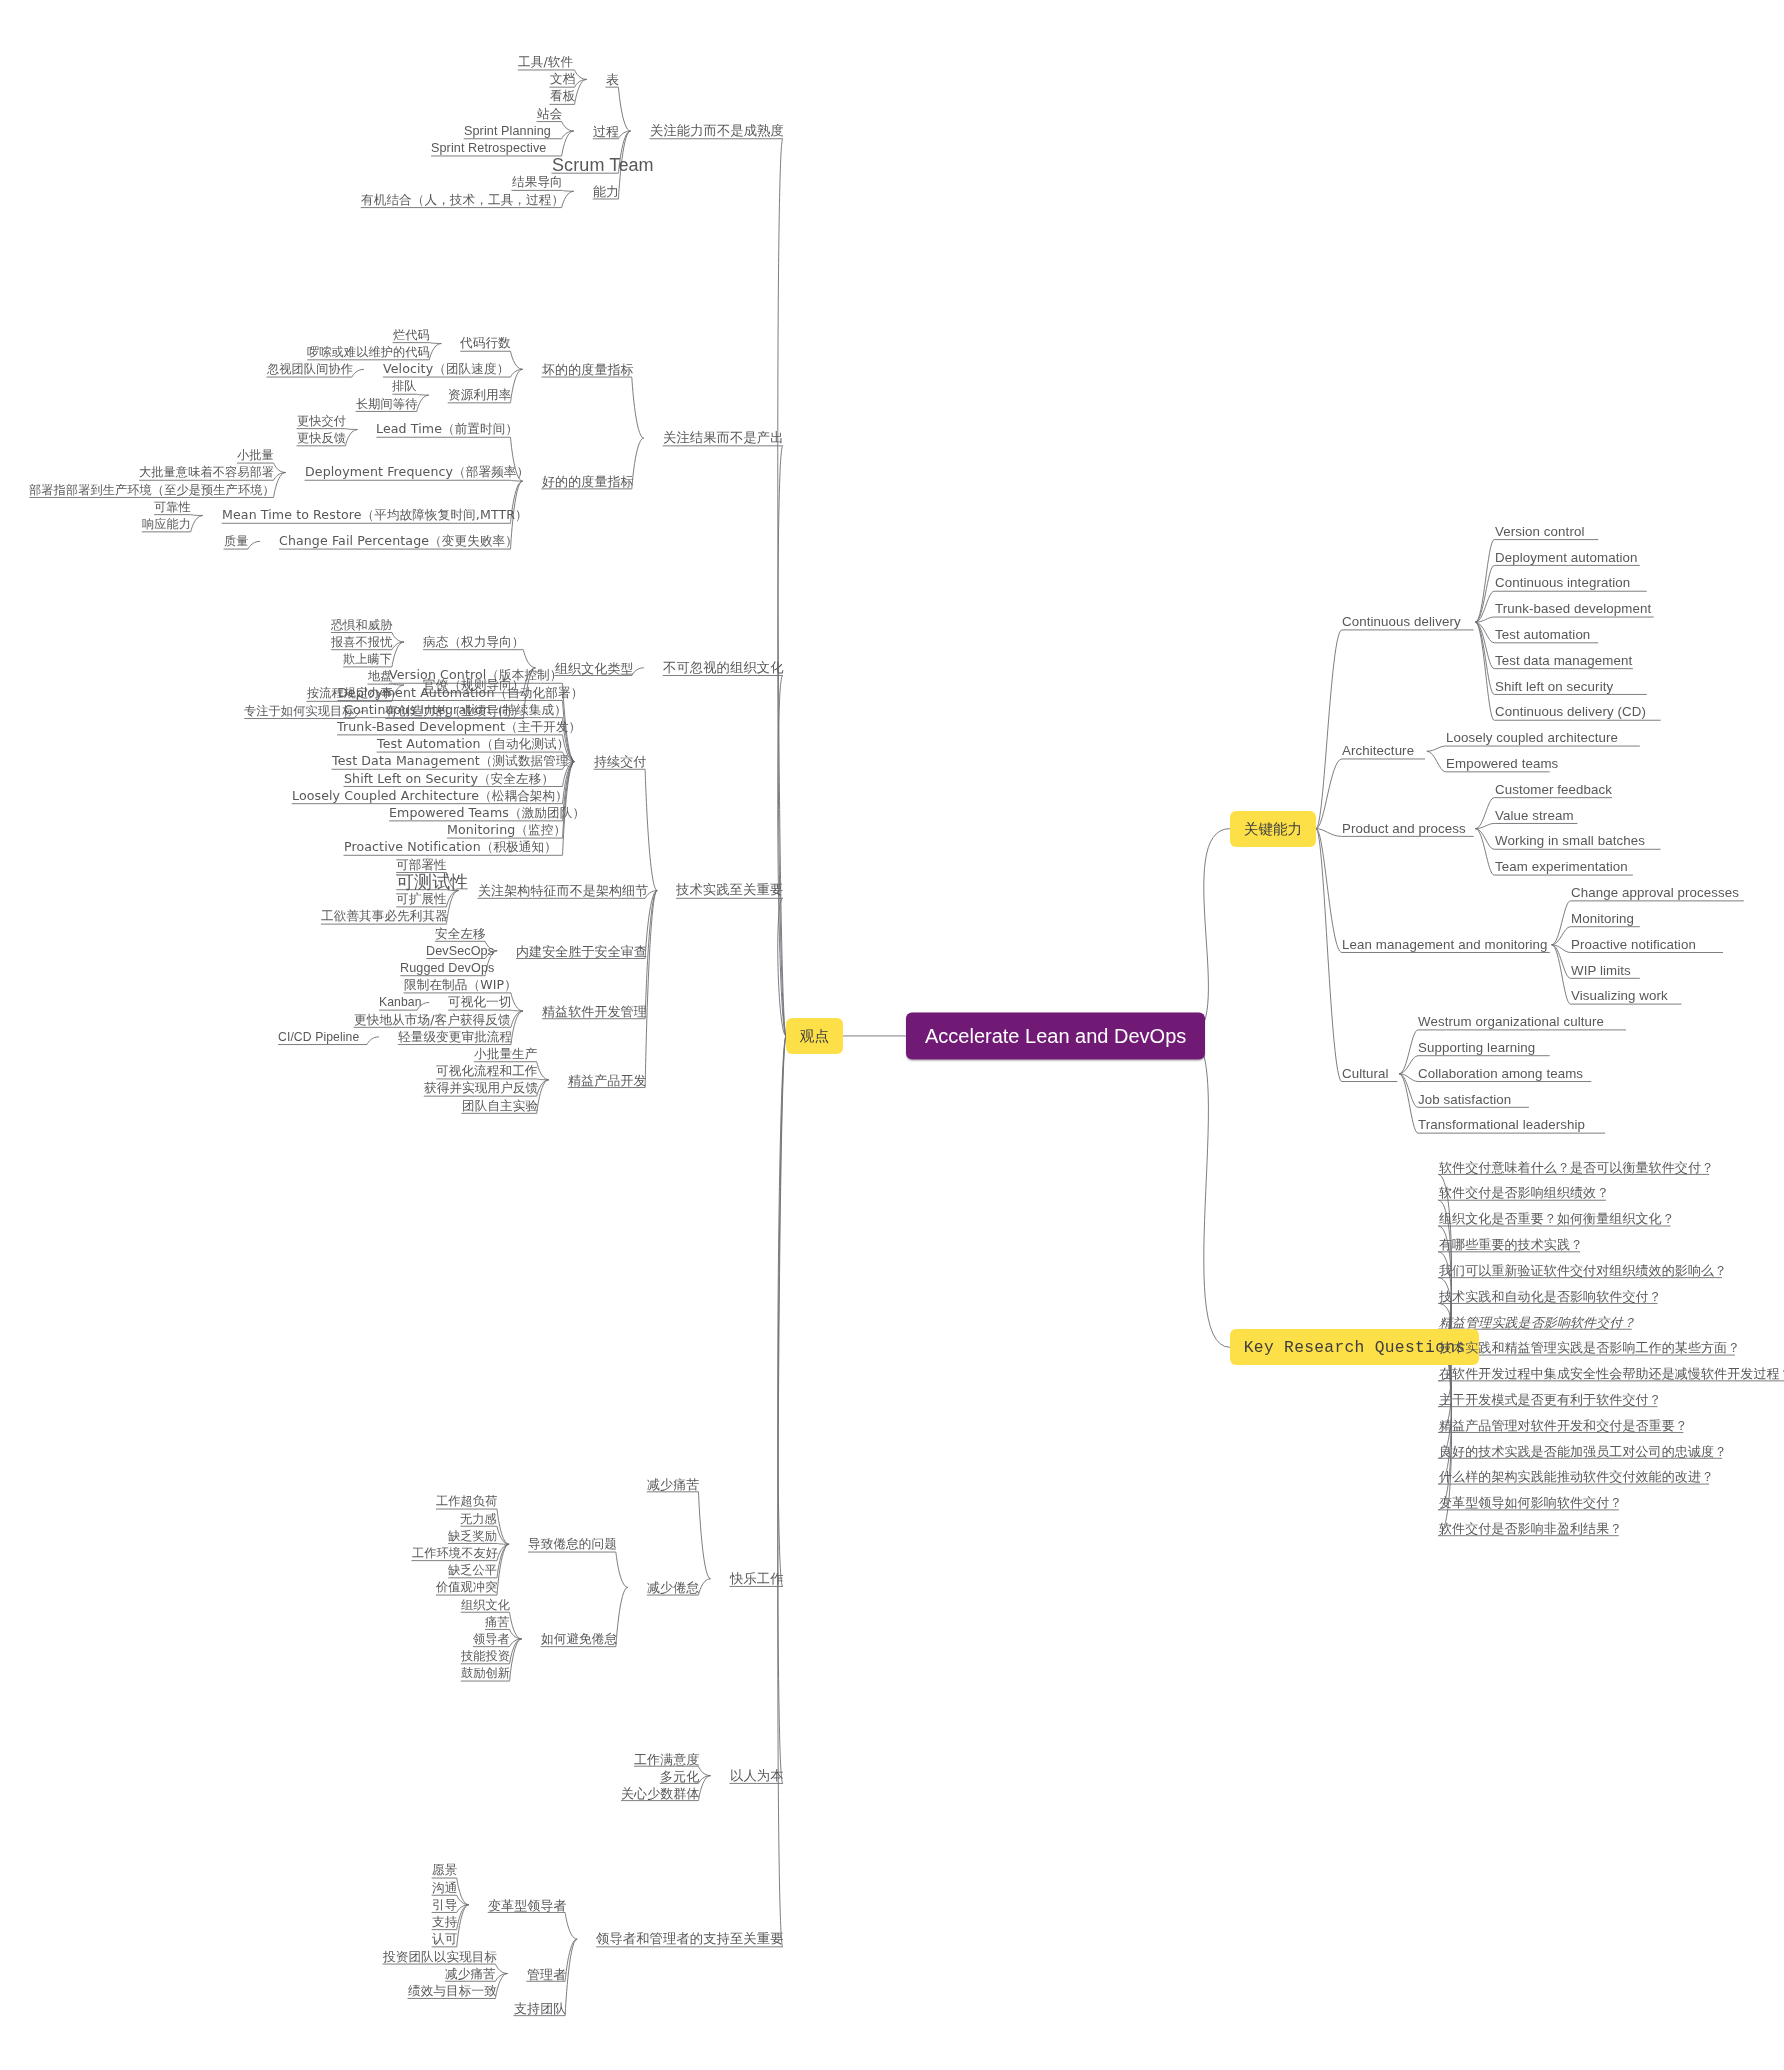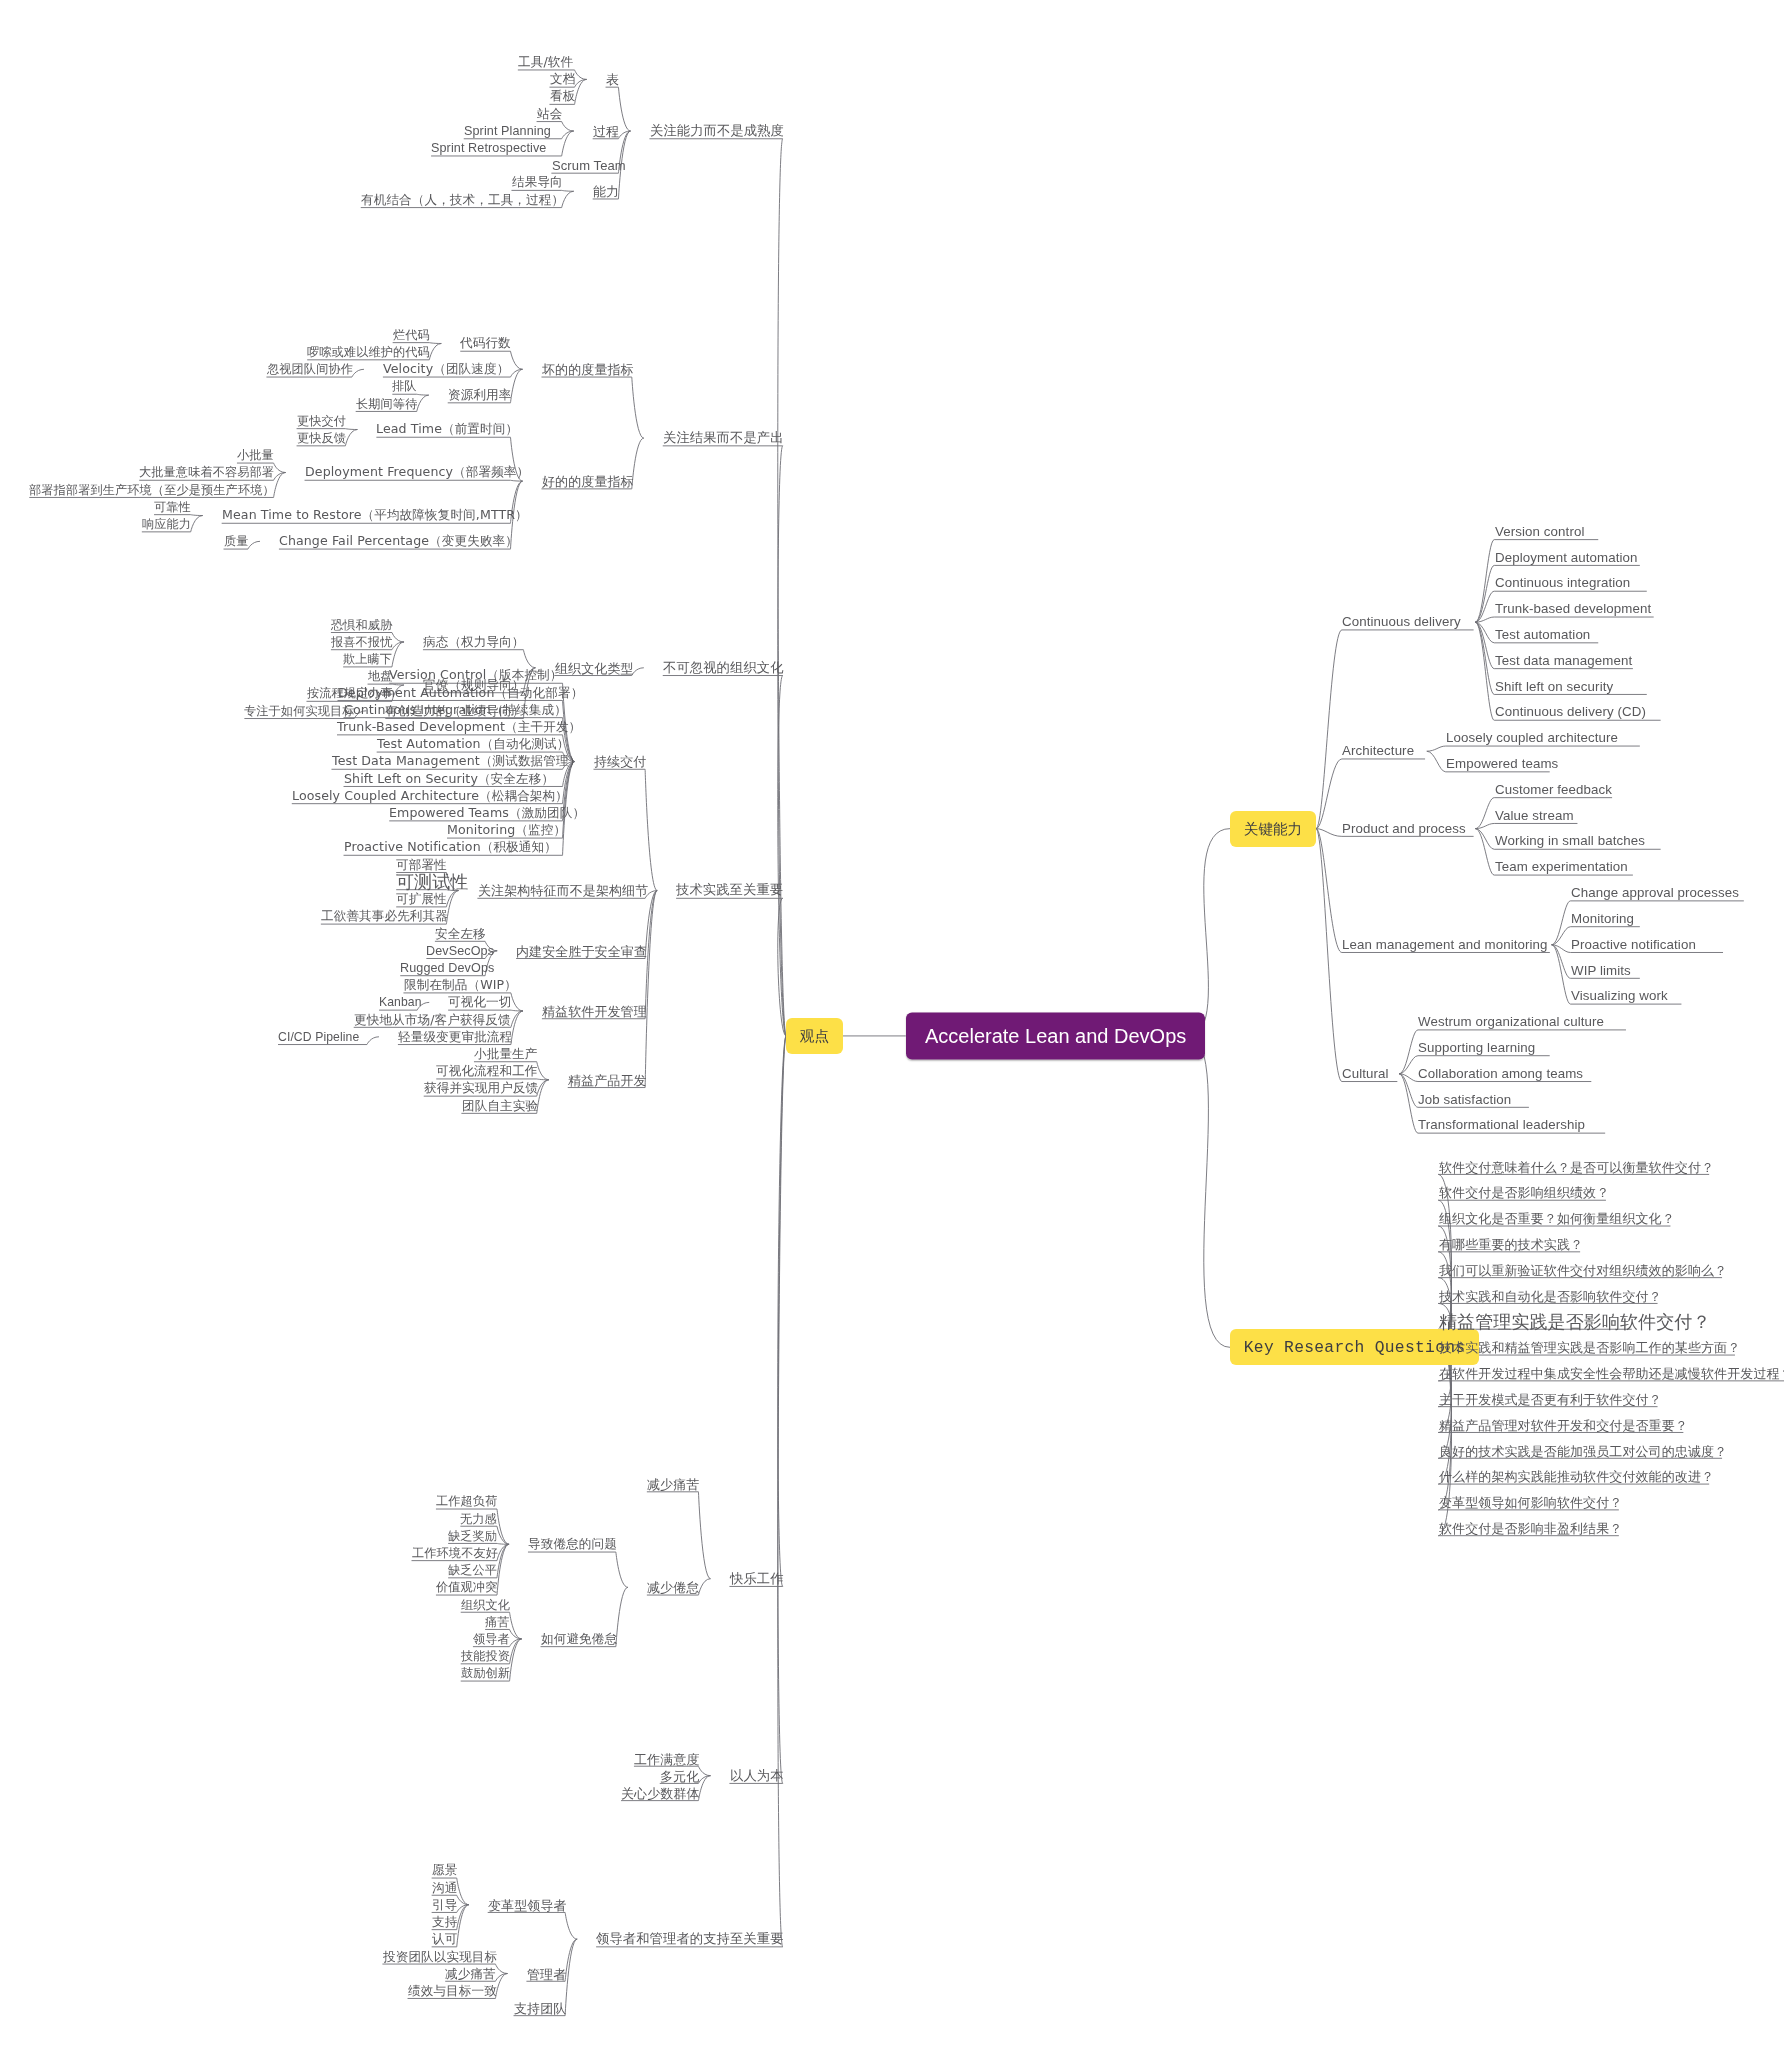--- a/index.html
+++ b/index.html
@@ -219,39 +219,39 @@
     <div class="mm-label" style="font-size: 13.3px; left: 1418px; top: 1048px;">Supporting learning</div>
     <div class="mm-label" style="font-size: 13.3px; left: 1418px; top: 1074px;">Collaboration among teams</div>
     <div class="mm-label" style="font-size: 13.3px; left: 1418px; top: 1100px;">Job satisfaction</div>
     <div class="mm-label" style="font-size: 13.3px; left: 1418px; top: 1125px;">Transformational leadership</div>
     <div class="mm-label cjk" style="font-size: 13px; left: 1439px; top: 1167px;">软件交付意味着什么？是否可以衡量软件交付？</div>
     <div class="mm-label cjk" style="font-size: 13px; left: 1439px; top: 1192px;">软件交付是否影响组织绩效？</div>
     <div class="mm-label cjk" style="font-size: 13px; left: 1439px; top: 1218px;">组织文化是否重要？如何衡量组织文化？</div>
     <div class="mm-label cjk" style="font-size: 13px; left: 1439px; top: 1244px;">有哪些重要的技术实践？</div>
     <div class="mm-label cjk" style="font-size: 13px; left: 1439px; top: 1270px;">我们可以重新验证软件交付对组织绩效的影响么？</div>
     <div class="mm-label cjk" style="font-size: 13px; left: 1439px; top: 1296px;">技术实践和自动化是否影响软件交付？</div>
-    <div class="mm-label cjk" style="font-size: 18px; left: 1439px; top: 1322px;">精益管理实践是否影响软件交付？</div>
+    <div class="mm-label cjk" style="font-size: 13px; left: 1439px; top: 1322px; font-style: italic;">精益管理实践是否影响软件交付？</div>
     <div class="mm-label cjk" style="font-size: 13px; left: 1439px; top: 1347px;">技术实践和精益管理实践是否影响工作的某些方面？</div>
     <div class="mm-label cjk" style="font-size: 13px; left: 1439px; top: 1373px;">在软件开发过程中集成安全性会帮助还是减慢软件开发过程？</div>
     <div class="mm-label cjk" style="font-size: 13px; left: 1439px; top: 1399px;">主干开发模式是否更有利于软件交付？</div>
     <div class="mm-label cjk" style="font-size: 13px; left: 1439px; top: 1425px;">精益产品管理对软件开发和交付是否重要？</div>
     <div class="mm-label cjk" style="font-size: 13px; left: 1439px; top: 1451px;">良好的技术实践是否能加强员工对公司的忠诚度？</div>
     <div class="mm-label cjk" style="font-size: 13px; left: 1439px; top: 1476px;">什么样的架构实践能推动软件交付效能的改进？</div>
     <div class="mm-label cjk" style="font-size: 13px; left: 1439px; top: 1502px;">变革型领导如何影响软件交付？</div>
     <div class="mm-label cjk" style="font-size: 13px; left: 1439px; top: 1528px;">软件交付是否影响非盈利结果？</div>
     <div class="mm-label cjk" style="font-size: 13.3px; left: 650px; top: 131px;">关注能力而不是成熟度</div>
     <div class="mm-label cjk" style="font-size: 13px; left: 606px; top: 79px;">表</div>
     <div class="mm-label cjk" style="font-size: 12.6px; left: 518px; top: 62px;">工具/软件</div>
     <div class="mm-label cjk" style="font-size: 12.6px; left: 550px; top: 79px;">文档</div>
     <div class="mm-label cjk" style="font-size: 12.6px; left: 550px; top: 96px;">看板</div>
     <div class="mm-label cjk" style="font-size: 13px; left: 593px; top: 131px;">过程</div>
     <div class="mm-label cjk" style="font-size: 12.6px; left: 537px; top: 114px;">站会</div>
     <div class="mm-label" style="font-size: 12.6px; left: 464px; top: 131px;">Sprint Planning</div>
     <div class="mm-label" style="font-size: 12.6px; left: 431px; top: 148px;">Sprint Retrospective</div>
-    <div class="mm-label" style="font-size: 13px; left: 552px; top: 165px;">Scrum Team</div>
+    <div class="mm-label" style="font-size: 18px; left: 552px; top: 165px;">Scrum Team</div>
     <div class="mm-label cjk" style="font-size: 13px; left: 593px; top: 191px;">能力</div>
     <div class="mm-label cjk" style="font-size: 12.6px; left: 512px; top: 182px;">结果导向</div>
     <div class="mm-label cjk" style="font-size: 12.6px; left: 361px; top: 200px;">有机结合（人，技术，工具，过程）</div>
     <div class="mm-label cjk" style="font-size: 13.3px; left: 663px; top: 438px;">关注结果而不是产出</div>
     <div class="mm-label cjk" style="font-size: 13px; left: 542px; top: 369px;">坏的的度量指标</div>
     <div class="mm-label cjk" style="font-size: 12.6px; left: 460px; top: 343px;">代码行数</div>
     <div class="mm-label cjk" style="font-size: 12.2px; left: 393px; top: 335px;">烂代码</div>
     <div class="mm-label cjk" style="font-size: 12.2px; left: 307px; top: 352px;">啰嗦或难以维护的代码</div>
     <div class="mm-label cjk" style="font-size: 12.6px; left: 383px; top: 369px;">Velocity（团队速度）</div>
     <div class="mm-label cjk" style="font-size: 12.2px; left: 267px; top: 369px;">忽视团队间协作</div>

